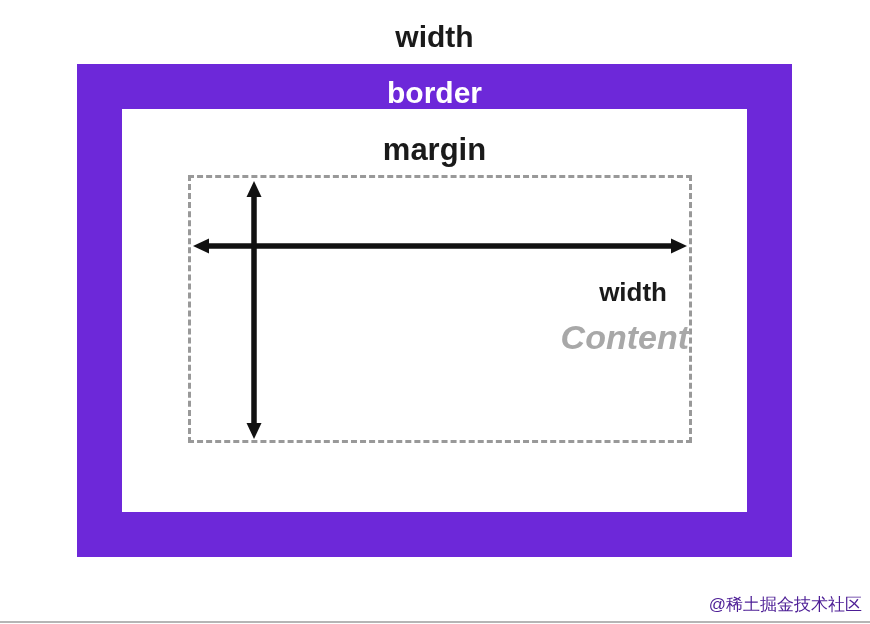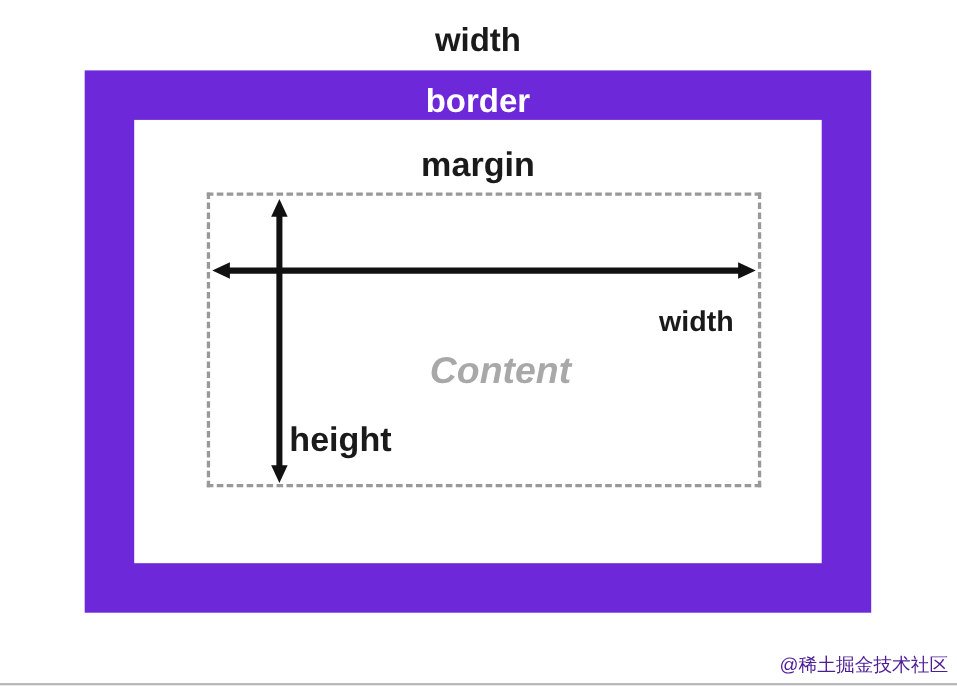--- a/index.html
+++ b/index.html
@@ -73,21 +73,21 @@
   }
   .width-label {
     position: absolute;
     right: 22px; top: 96px;
     font-size: 26px;
     line-height: 36px;
   }
   .content-label {
     position: absolute;
     left: 0; right: 0; top: 139px;
-    text-align: center;
+    text-align: right;
     padding-left: 30px;
     font-size: 34px;
     line-height: 40px;
     font-style: italic;
     font-weight: 700;
     color: #a8a8a8;
   }
   .height-label {
     position: absolute;
     left: 72px; top: 204px;
@@ -150,21 +150,20 @@
         <svg class="v-arrow" viewBox="0 0 22 262">
           <line x1="11" y1="14" x2="11" y2="248" stroke="#111111" stroke-width="5.5"></line>
           <polygon points="11,2 3.5,18 18.5,18" fill="#111111"></polygon>
           <polygon points="11,260 3.5,244 18.5,244" fill="#111111"></polygon>
         </svg>
 
         <div class="lbl width-label">width</div>
 
         <div class="content-label">Content</div>
 
-        <div class="lbl height-label">height</div>
 
       </div>
     </div>
   </div>
 
   <div class="corner-watermark">@稀土掘金技术社区</div>
 
   <div class="bottom-edge-line"></div>
 
 </div>

